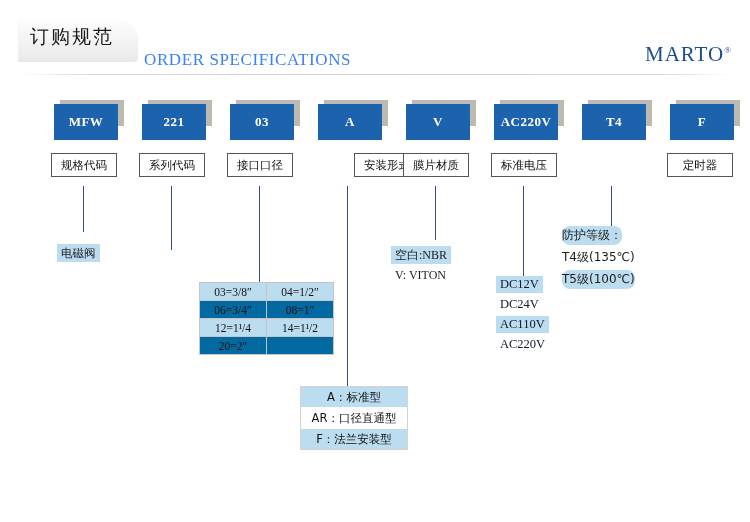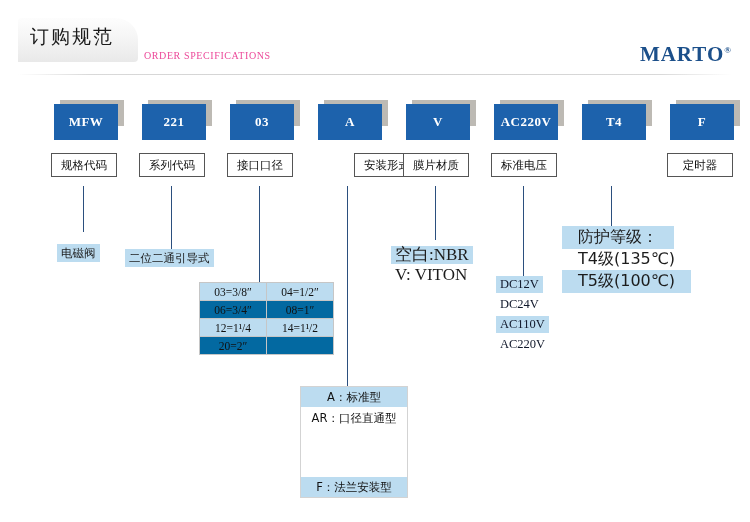--- a/index.html
+++ b/index.html
@@ -20,26 +20,26 @@
     border-top-left-radius:4px;
   }
   .header-title{
     position:absolute;left:30px;top:24px;
     font-size:19px;color:#1a1a1a;letter-spacing:2px;
     font-family:"DejaVu Sans", sans-serif;
     font-weight:400;
   }
   .header-sub{
     position:absolute;left:144px;top:50px;
-    font-size:10px;color:#ec4899;letter-spacing:0.6px;
+    font-size:17px;color:#3b82f6;letter-spacing:0.6px;
     font-family:"Liberation Serif", serif;
   }
   .brand{
     position:absolute;right:18px;top:42px;
-    font-size:21px;font-weight:bold;color:#1b4f8a;
+    font-size:21px;font-weight:normal;color:#1b4f8a;
     letter-spacing:1px;
     font-family:"Liberation Serif", serif;
   }
   .brand sup{font-size:9px;vertical-align:super;}
   .header-rule{
     position:absolute;left:18px;top:74px;width:714px;height:1px;
     background:linear-gradient(90deg,#ffffff 0%,#d9d9d9 10%,#d0d0d0 50%,#d9d9d9 90%,#ffffff 100%);
   }
 
   
@@ -73,21 +73,21 @@
   
   .note{
     position:absolute;
     font-size:11.5px;color:#1c1c1c;
     padding:1px 4px;white-space:nowrap;
     font-family:"DejaVu Sans", sans-serif;
     line-height:16px;
     z-index:3;
   }
   .note.hl{background:#bcdcf0;}
-  .note.serif{font-family:"Liberation Serif", serif;font-size:17px;}
+  .note.serif{font-family:"Liberation Serif", serif;font-size:12px;}
 
   
   .porttable{
     position:absolute;left:199px;top:282px;
     border-collapse:collapse;
     font-family:"Liberation Serif", serif;
     font-size:11.5px;color:#111111;
     z-index:3;
   }
   .porttable td{
@@ -105,41 +105,42 @@
     width:106px;
     font-family:"DejaVu Sans", sans-serif;
     font-size:11.5px;color:#111111;
     z-index:3;
     border:1px solid #d3d3d3;
   }
   .mountlist div{
     height:20px;line-height:20px;text-align:center;
     border-bottom:1px solid #ffffff;
   }
-  .mountlist div:last-child{border-bottom:none;margin-top:48px;}
+  .mountlist div:last-child{border-bottom:none;}
   .mountlist .hl{background:#bcdcf0;}
   .mountlist .pl{background:#ffffff;}
 
   
   .volt{
     position:absolute;left:496px;
     font-family:"Liberation Serif", serif;
     font-size:12.5px;color:#0f172a;
     padding:1px 4px;white-space:nowrap;
     z-index:3;
   }
   .volt.hl{background:#bcdcf0;}
 
   
   .proof{
     position:absolute;left:562px;
     font-family:"DejaVu Sans", sans-serif;
-    font-size:16px;color:#1c1c1c;
-    padding:1px 16px;white-space:nowrap;
-    z-index:3;
+    font-size:12px;color:#1c1c1c;
+    padding:1px 0;white-space:nowrap;
+    z-index:3;
+    border-radius:8px;
   }
   .proof.hl{background:#bcdcf0;}
 </style>
 </head>
 <body>
 
 <div id="root">
 
   <div class="header-tab"></div>
   <div class="header-title">订购规范</div>
@@ -175,21 +176,20 @@
 
   <div class="vline" style="left:83px;top:186px;height:46px;"></div>
   <div class="vline" style="left:171px;top:186px;height:64px;"></div>
   <div class="vline" style="left:259px;top:186px;height:96px;"></div>
   <div class="vline" style="left:347px;top:186px;height:200px;"></div>
   <div class="vline" style="left:435px;top:186px;height:54px;"></div>
   <div class="vline" style="left:523px;top:186px;height:92px;"></div>
   <div class="vline" style="left:611px;top:186px;height:40px;"></div>
 
   <div class="note hl" style="left:57px;top:244px;">电磁阀</div>
-  <div class="note hl" style="left:125px;top:249px;">二位二通引导式</div>
 
   <table class="porttable">
     <tbody>
         <tr class="odd">
       <td>03=3/8″</td>
       <td>04=1/2″</td>
     </tr>
     <tr class="even">
       <td>06=3/4″</td>
       <td>08=1″</td>

